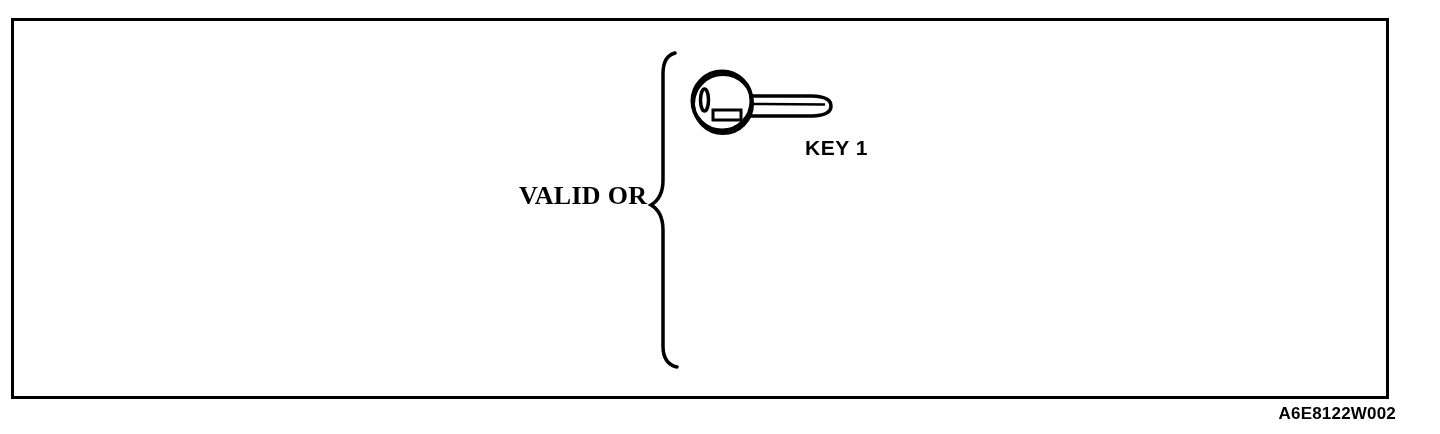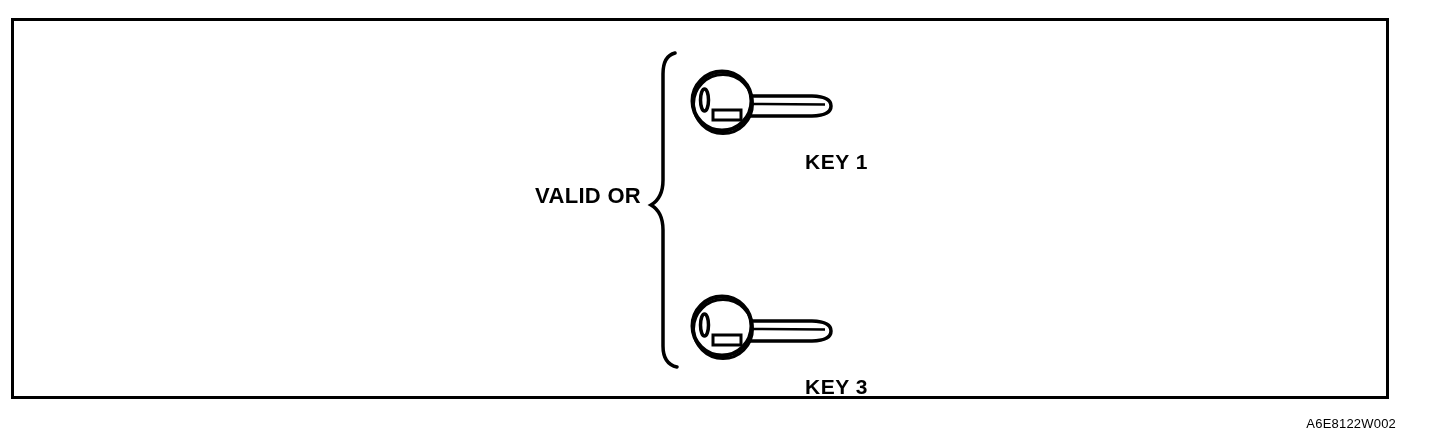--- a/index.html
+++ b/index.html
@@ -22,52 +22,53 @@
   .brace {
     position:absolute;
     left:642px; top:47px;
     width:36px; height:320px;
   }
   .brace-label {
     position:absolute;
     left:516px; top:181px;
     width:122px;
     text-align:right;
-    font-size:22px;
+    font-size:26px;
     font-weight:700;
     line-height:23px;
     letter-spacing:0.3px;
     white-space:nowrap;
+    font-family:Liberation Serif, serif;
   }
   .key-group {
     position:absolute;
     left:683px;
     width:230px; height:100px;
   }
   .key-group.k1 { top:60px; }
   .key-group.k2 { top:163px; }
   .key-group.k3 { top:285px; }
   .key-art {
     position:absolute;
     left:0; top:0;
     width:150px; height:80px;
   }
   .key-label {
     position:absolute;
-    left:119px; top:87px;
+    left:119px; top:73px;
     font-size:21px;
     font-weight:700;
     letter-spacing:0.5px;
     white-space:nowrap;
   }
   .figure-code {
     position:absolute;
-    right:44px; top:416px;
-    font-size:13px;
-    font-weight:400;
+    right:44px; top:404px;
+    font-size:17px;
+    font-weight:700;
     letter-spacing:0.2px;
     white-space:nowrap;
   }
   svg { display:block; overflow:visible; }
 </style>
 </head>
 <body>
 
 <div class="canvas">
 
@@ -87,29 +88,18 @@
         <path d="M62,41 L139,41.5" fill="none" stroke="#000000" stroke-width="2.5"></path>
         <circle cx="36" cy="38" r="29.5" fill="#ffffff" stroke="#000000" stroke-width="4"></circle>
         <circle cx="37" cy="41" r="29.5" fill="none" stroke="#000000" stroke-width="3"></circle>
         <ellipse cx="18.5" cy="37" rx="4" ry="11" fill="none" stroke="#000000" stroke-width="3.5"></ellipse>
         <rect x="27" y="47" width="28" height="10" fill="#ffffff" stroke="#000000" stroke-width="3"></rect>
       </svg>
       <span class="key-label">KEY 1</span>
     </div>
 
 
-    <div class="key-group k3" style="left:672px; top:267px;">
-      <svg class="key-art" viewBox="0 0 150 80" aria-hidden="true">
-        <path d="M60,33 L126,33 Q145,33.5 145,43 Q145,52.5 126,53 L60,53 Z" fill="#ffffff" stroke="#000000" stroke-width="3.5" stroke-linejoin="round"></path>
-        <path d="M62,41 L139,41.5" fill="none" stroke="#000000" stroke-width="2.5"></path>
-        <circle cx="36" cy="38" r="29.5" fill="#ffffff" stroke="#000000" stroke-width="4"></circle>
-        <circle cx="37" cy="41" r="29.5" fill="none" stroke="#000000" stroke-width="3"></circle>
-        <ellipse cx="18.5" cy="37" rx="4" ry="11" fill="none" stroke="#000000" stroke-width="3.5"></ellipse>
-        <rect x="27" y="47" width="28" height="10" fill="#ffffff" stroke="#000000" stroke-width="3"></rect>
-      </svg>
-      <span class="key-label">KEY 3</span>
-    </div>
 
   </div>
 
   <div class="figure-code">A6E8122W002</div>
 
 </div>
 
 </body></html>

